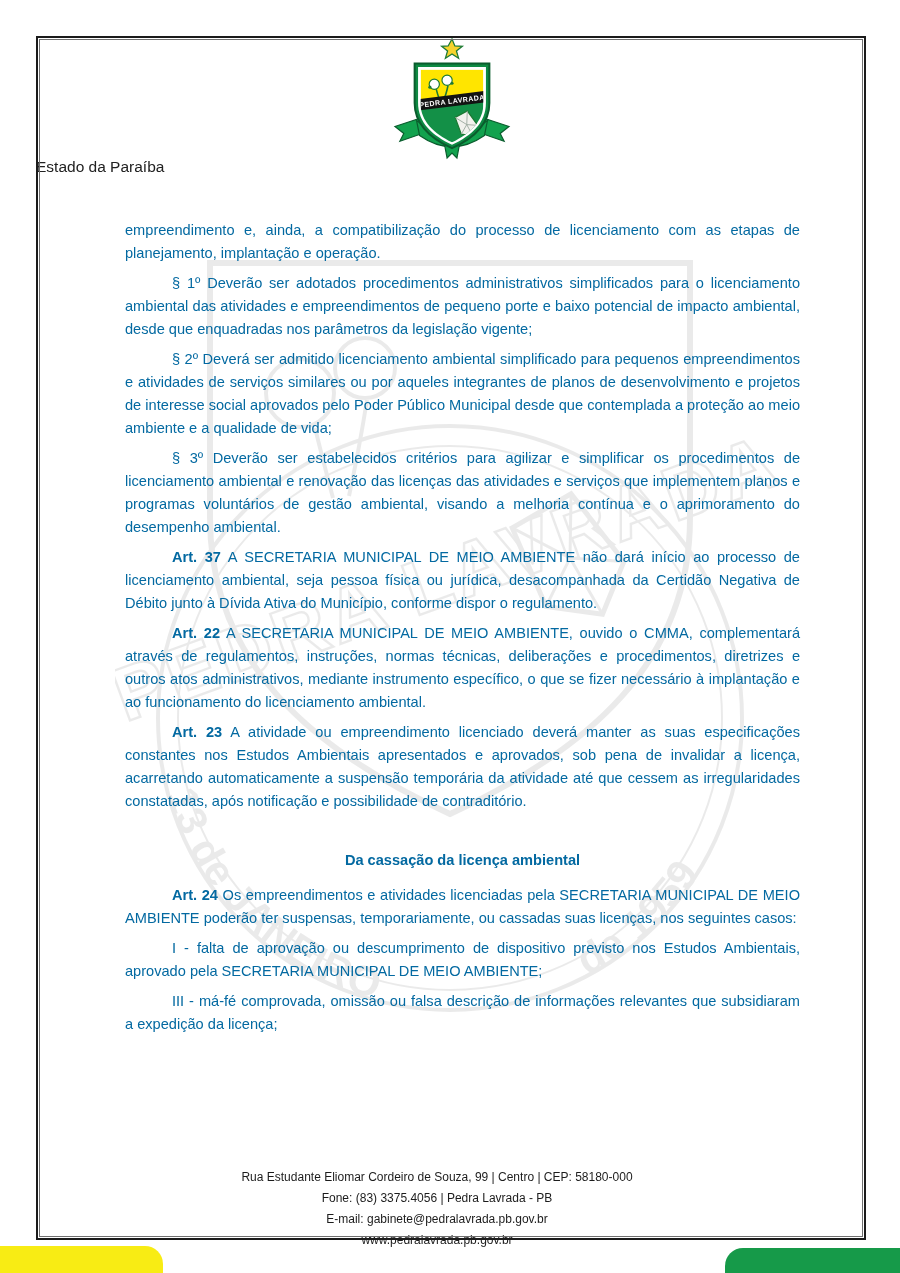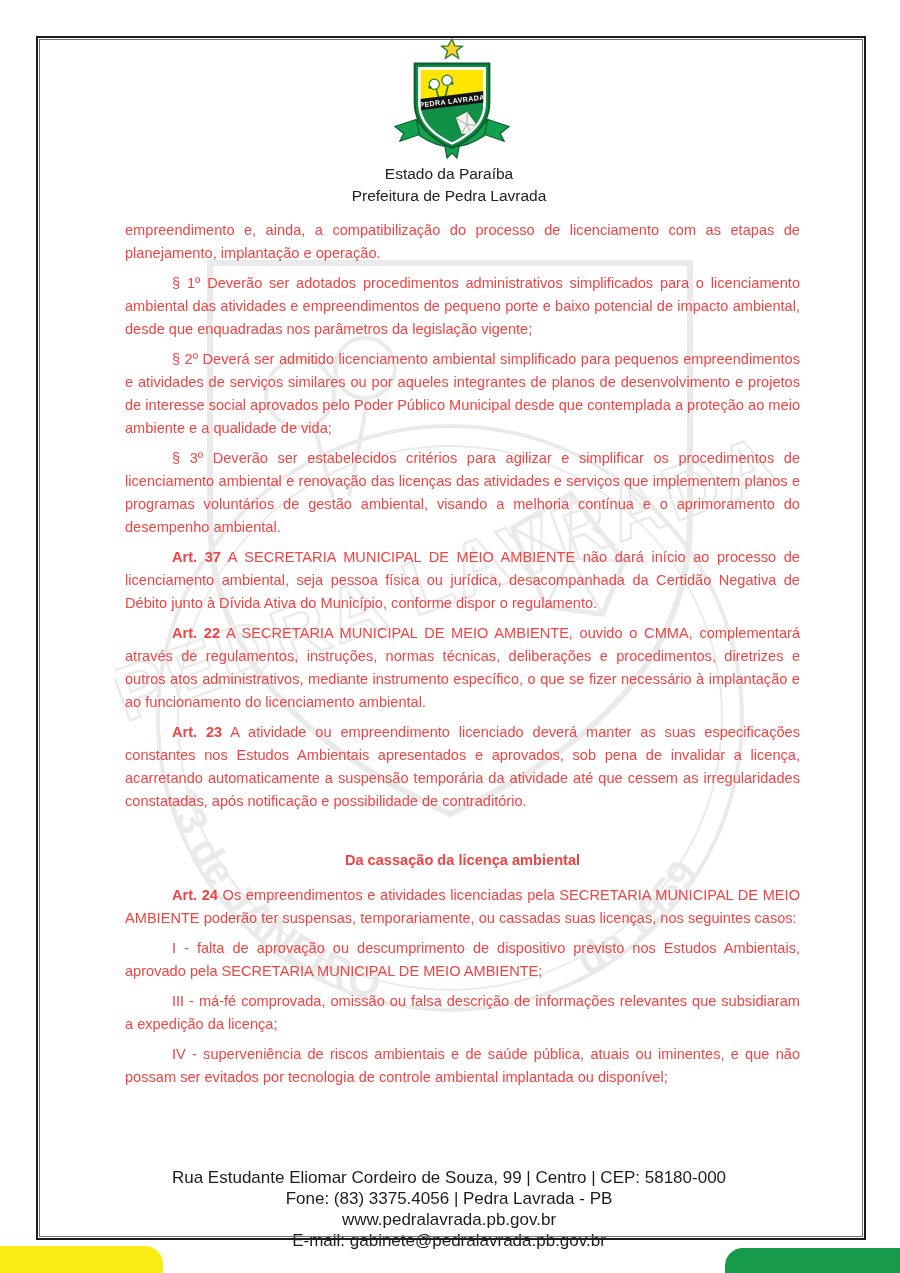--- a/index.html
+++ b/index.html
@@ -13,41 +13,41 @@
     border:2px solid #1b1b1b;z-index:5;pointer-events:none;
   }
   .page-frame .inner{
     position:absolute;left:1px;top:1px;right:1px;bottom:1px;
     border:1px solid #6f6f6f;
   }
   
   .crest{position:absolute;left:387px;top:38px;width:130px;height:122px;z-index:3;}
   
   .header-block{
-    position:absolute;left:36px;top:163px;width:826px;text-align:center;z-index:3;
+    position:absolute;left:36px;top:156px;width:826px;z-index:3;
     font-size:15.5px;line-height:21.5px;color:#222;
   }
   
   .doc-body{
     position:absolute;left:125px;top:219px;width:675px;z-index:3;
-    font-size:14.6px;line-height:23px;text-align:justify;color:#ef4444;
+    font-size:14.6px;line-height:23px;text-align:justify;color:#0369a1;
   }
   .doc-body p{margin:0 0 7px 0;}
   .doc-body p.indent{text-indent:47px;}
   .doc-body p.noindent{text-indent:0;}
   .doc-body p.heading{
     text-align:center;font-weight:bold;text-indent:0;margin:36px 0 12px 0;
   }
   .doc-body b{font-weight:bold;}
   
   .watermark{position:absolute;left:115px;top:258px;width:670px;height:760px;z-index:1;opacity:.08;}
   
   .footer-block{
-    position:absolute;left:36px;top:1167px;width:826px;text-align:center;z-index:2;
-    font-size:17px;line-height:21px;color:#1c1c1c;
+    position:absolute;left:24px;top:1167px;width:826px;text-align:center;z-index:2;
+    font-size:12px;line-height:21px;color:#1c1c1c;
   }
   
   .bar-yellow{
     position:absolute;left:0;top:1246px;width:163px;height:40px;
     border-radius:0 18px 0 0;z-index:6;
   }
   .bar-green{
     position:absolute;left:725px;top:1248px;width:175px;height:40px;
     border-radius:18px 0 0 0;z-index:6;
   }
@@ -120,43 +120,41 @@
       <g transform="rotate(-28 81 88)">
         <path d="M74,76 L88,76 L90.5,94 L81,101 L71.5,94 Z" fill="#f2f2ee" stroke="#1c7a34" stroke-width="1.3"></path>
         <path d="M74,76 L81,88 L88,76 M71.5,94 L81,88 L90.5,94 M81,88 L81,101" fill="none" stroke="#9aa79d" stroke-width="0.8"></path>
       </g>
     </g>
   </g>
 </svg>
 
 <div class="header-block">
   <div>Estado da Paraíba</div>
-  <div>Prefeitura de Pedra Lavrada</div>
 </div>
 
 <div class="doc-body" id="doc-body">
     <p class="noindent">empreendimento e, ainda, a compatibilização do processo de licenciamento com as etapas de planejamento, implantação e operação.</p>
     <p class="indent">§ 1º Deverão ser adotados procedimentos administrativos simplificados para o licenciamento ambiental das atividades e empreendimentos de pequeno porte e baixo potencial de impacto ambiental, desde que enquadradas nos parâmetros da legislação vigente;</p>
     <p class="indent">§ 2º Deverá ser admitido licenciamento ambiental simplificado para pequenos empreendimentos e atividades de serviços similares ou por aqueles integrantes de planos de desenvolvimento e projetos de interesse social aprovados pelo Poder Público Municipal desde que contemplada a proteção ao meio ambiente e a qualidade de vida;</p>
     <p class="indent">§ 3º Deverão ser estabelecidos critérios para agilizar e simplificar os procedimentos de licenciamento ambiental e renovação das licenças das atividades e serviços que implementem planos e programas voluntários de gestão ambiental, visando a melhoria contínua e o aprimoramento do desempenho ambiental.</p>
     <p class="indent"><b>Art. 37</b> A SECRETARIA MUNICIPAL DE MEIO AMBIENTE não dará início ao processo de licenciamento ambiental, seja pessoa física ou jurídica, desacompanhada da Certidão Negativa de Débito junto à Dívida Ativa do Município, conforme dispor o regulamento.</p>
     <p class="indent"><b>Art. 22</b> A SECRETARIA MUNICIPAL DE MEIO AMBIENTE, ouvido o CMMA, complementará através de regulamentos, instruções, normas técnicas, deliberações e procedimentos, diretrizes e outros atos administrativos, mediante instrumento específico, o que se fizer necessário à implantação e ao funcionamento do licenciamento ambiental.</p>
     <p class="indent"><b>Art. 23</b> A atividade ou empreendimento licenciado deverá manter as suas especificações constantes nos Estudos Ambientais apresentados e aprovados, sob pena de invalidar a licença, acarretando automaticamente a suspensão temporária da atividade até que cessem as irregularidades constatadas, após notificação e possibilidade de contraditório.</p>
     <p class="heading">Da cassação da licença ambiental</p>
     <p class="indent"><b>Art. 24</b> Os empreendimentos e atividades licenciadas pela SECRETARIA MUNICIPAL DE MEIO AMBIENTE poderão ter suspensas, temporariamente, ou cassadas suas licenças, nos seguintes casos:</p>
     <p class="indent">I - falta de aprovação ou descumprimento de dispositivo previsto nos Estudos Ambientais, aprovado pela SECRETARIA MUNICIPAL DE MEIO AMBIENTE;</p>
     <p class="indent">III - má-fé comprovada, omissão ou falsa descrição de informações relevantes que subsidiaram a expedição da licença;</p>
-    <p class="indent">IV - superveniência de riscos ambientais e de saúde pública, atuais ou iminentes, e que não possam ser evitados por tecnologia de controle ambiental implantada ou disponível;</p>
   </div>
 
 <div class="footer-block" id="footer-block">
     <div>Rua Estudante Eliomar Cordeiro de Souza, 99 | Centro | CEP: 58180-000</div>
     <div>Fone: (83) 3375.4056 | Pedra Lavrada - PB</div>
+    <div>E-mail: gabinete@pedralavrada.pb.gov.br</div>
     <div>www.pedralavrada.pb.gov.br</div>
-    <div>E-mail: gabinete@pedralavrada.pb.gov.br</div>
   </div>
 
 <div class="page-frame">
     <div class="inner"></div>
   </div>
 
 <div class="bar-yellow" style="background: rgb(248, 236, 20);"></div>
 <div class="bar-green" style="background: rgb(22, 154, 73);"></div>
 
 </body></html>

